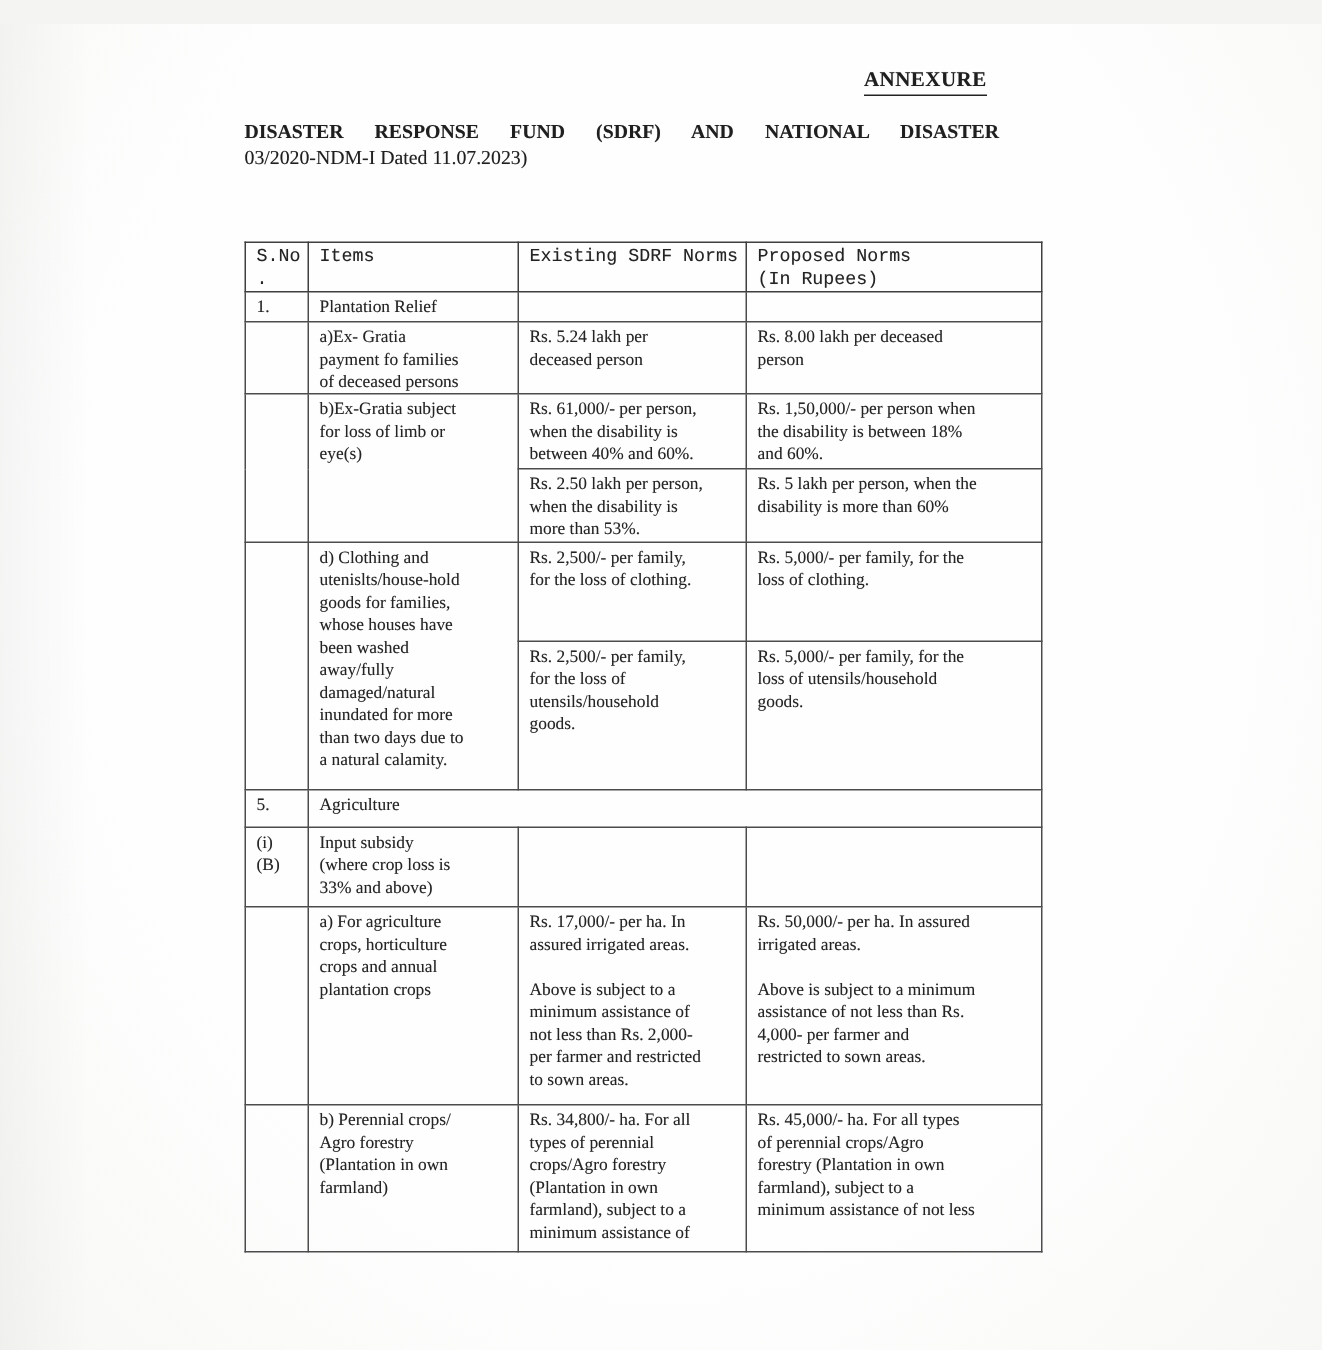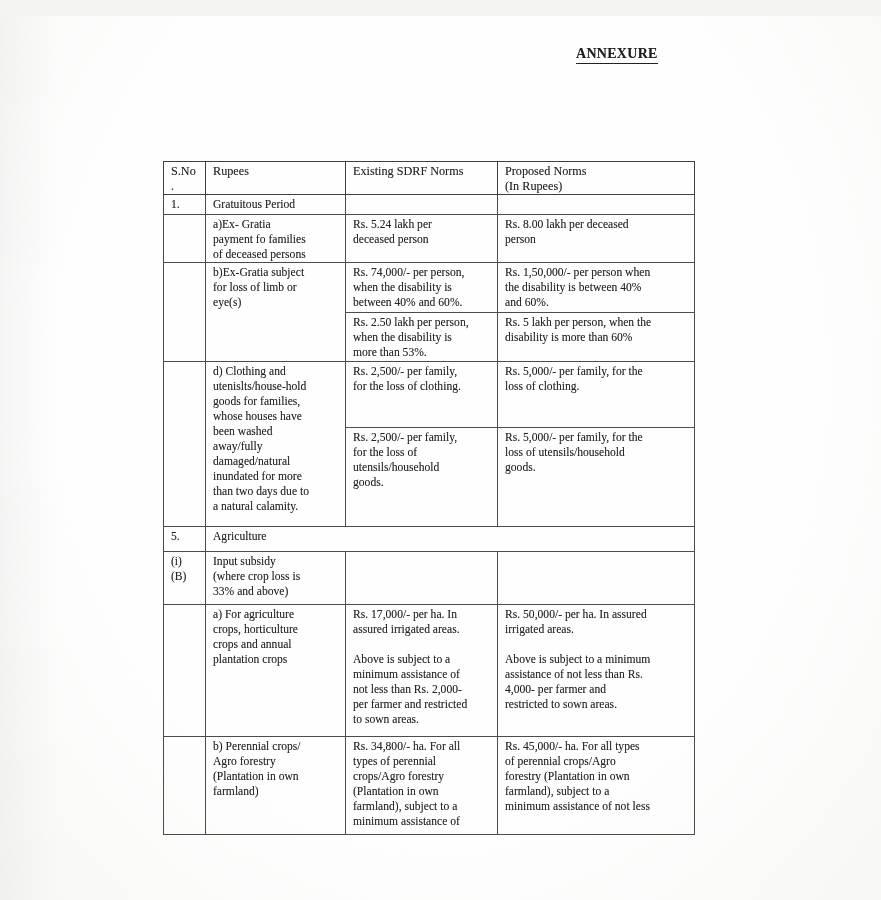--- a/index.html
+++ b/index.html
@@ -63,79 +63,81 @@
   table.norms td, table.norms th {
     border: 1px solid #4c4c4c;
     vertical-align: top;
     padding: 2px 5px 0 7px;
     text-align: left;
     font-weight: normal;
     overflow: hidden;
   }
   table.norms .outer { border: 1.5px solid #3f3f3f; }
   .pre { white-space: pre-line; }
-  th.hd { font-weight: bold; font-size: 12.2px; }
+  th.hd { font-weight: bold; font-size: 12.2px; font-family: Liberation Mono, monospace; }
 </style>
 </head>
 <body>
 
 <div class="page">
   <div class="scan-edge"></div>
 
   <div class="annexure">ANNEXURE</div>
 
   <div class="doc-title">
+    <span class="line j b">DISASTER RESPONSE FUND (SDRF) AND NATIONAL DISASTER</span>
+    <span class="line">03/2020-NDM-I Dated 11.07.2023)</span>
   </div>
 
   <table class="norms">
     <colgroup>
       <col style="width:42px">
       <col style="width:140px">
       <col style="width:152px">
       <col style="width:197px">
     </colgroup>
 
     <tbody>
         <tr style="height:33px">
       <th class="hd pre outer">S.No
 .</th>
-      <th class="hd outer">Rupees</th>
+      <th class="hd outer">Items</th>
       <th class="hd outer">Existing SDRF Norms</th>
       <th class="hd pre outer">Proposed Norms
 (In Rupees)</th>
     </tr>
 
     <tr style="height:20px">
       <td>1.</td>
-      <td>Gratuitous Period</td>
+      <td>Plantation Relief</td>
       <td></td>
       <td></td>
     </tr>
 
     <tr style="height:48px">
       <td></td>
       <td class="pre">a)Ex- Gratia
 payment fo families
 of deceased persons</td>
       <td class="pre">Rs. 5.24 lakh per
 deceased person</td>
       <td class="pre">Rs. 8.00 lakh per deceased
 person</td>
     </tr>
 
     <tr style="height:50px">
       <td rowspan="2"></td>
       <td rowspan="2" class="pre">b)Ex-Gratia subject
 for loss of limb or
 eye(s)</td>
-      <td class="pre b">Rs. 74,000/- per person,
+      <td class="pre b">Rs. 61,000/- per person,
 when the disability is
 between 40% and 60%.</td>
       <td class="pre">Rs. 1,50,000/- per person when
-the disability is between 40%
+the disability is between 18%
 and 60%.</td>
     </tr>
 
     <tr style="height:49px">
       <td class="pre">Rs. 2.50 lakh per person,
 when the disability is
 more than 53%.</td>
       <td class="pre">Rs. 5 lakh per person, when the
 disability is more than 60%</td>
     </tr>

